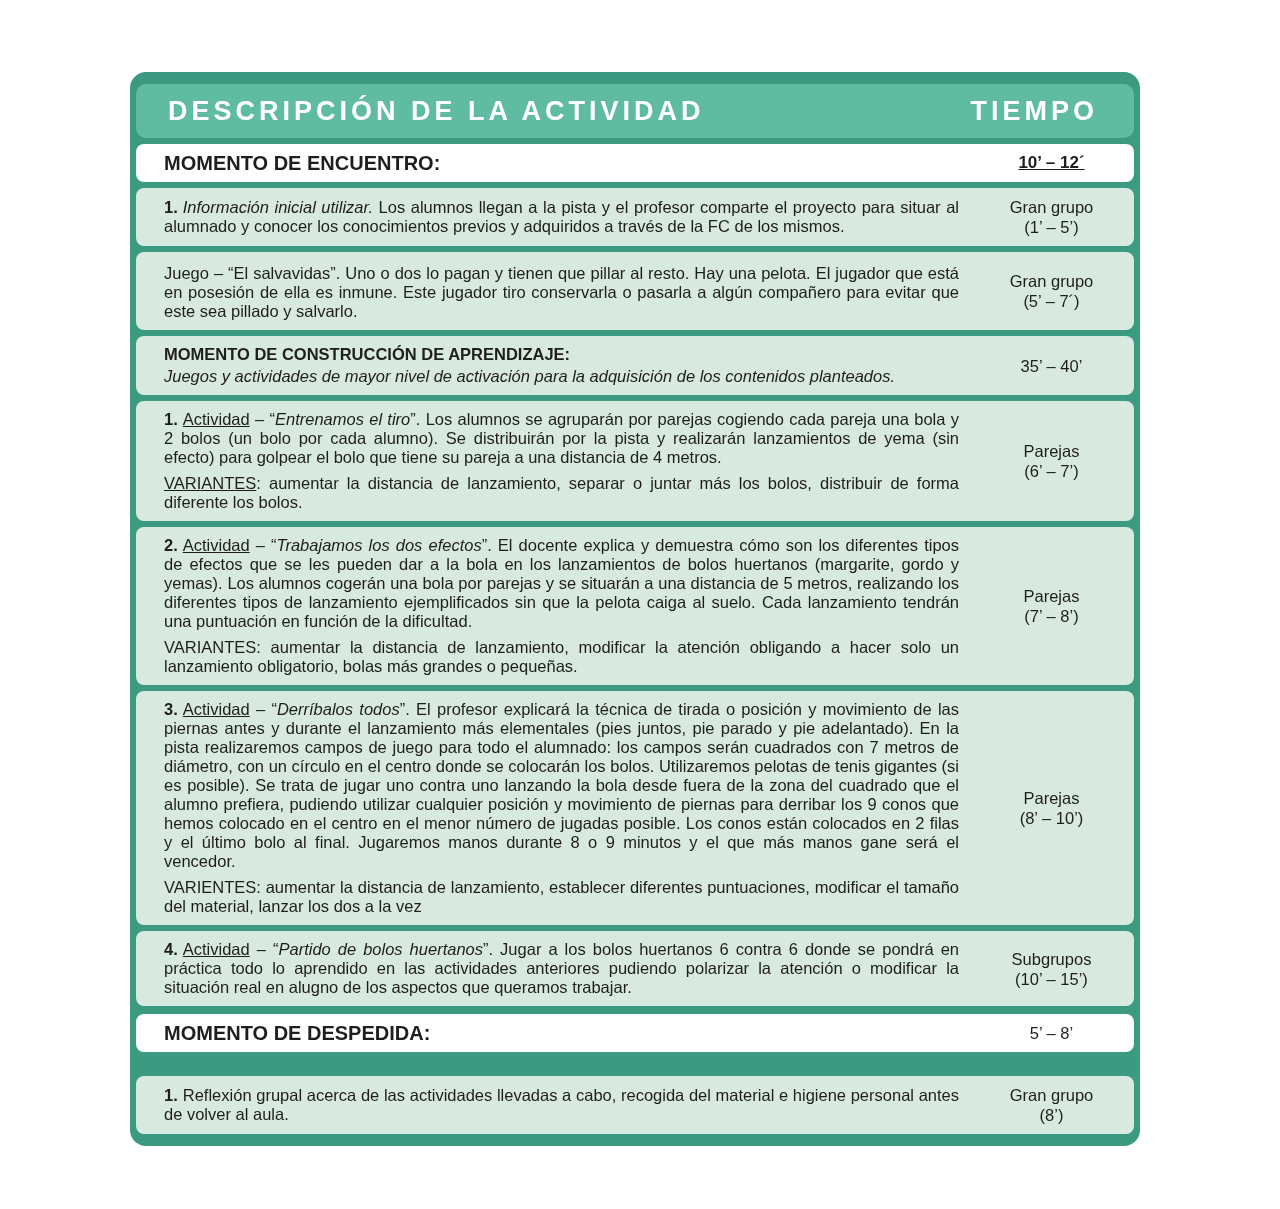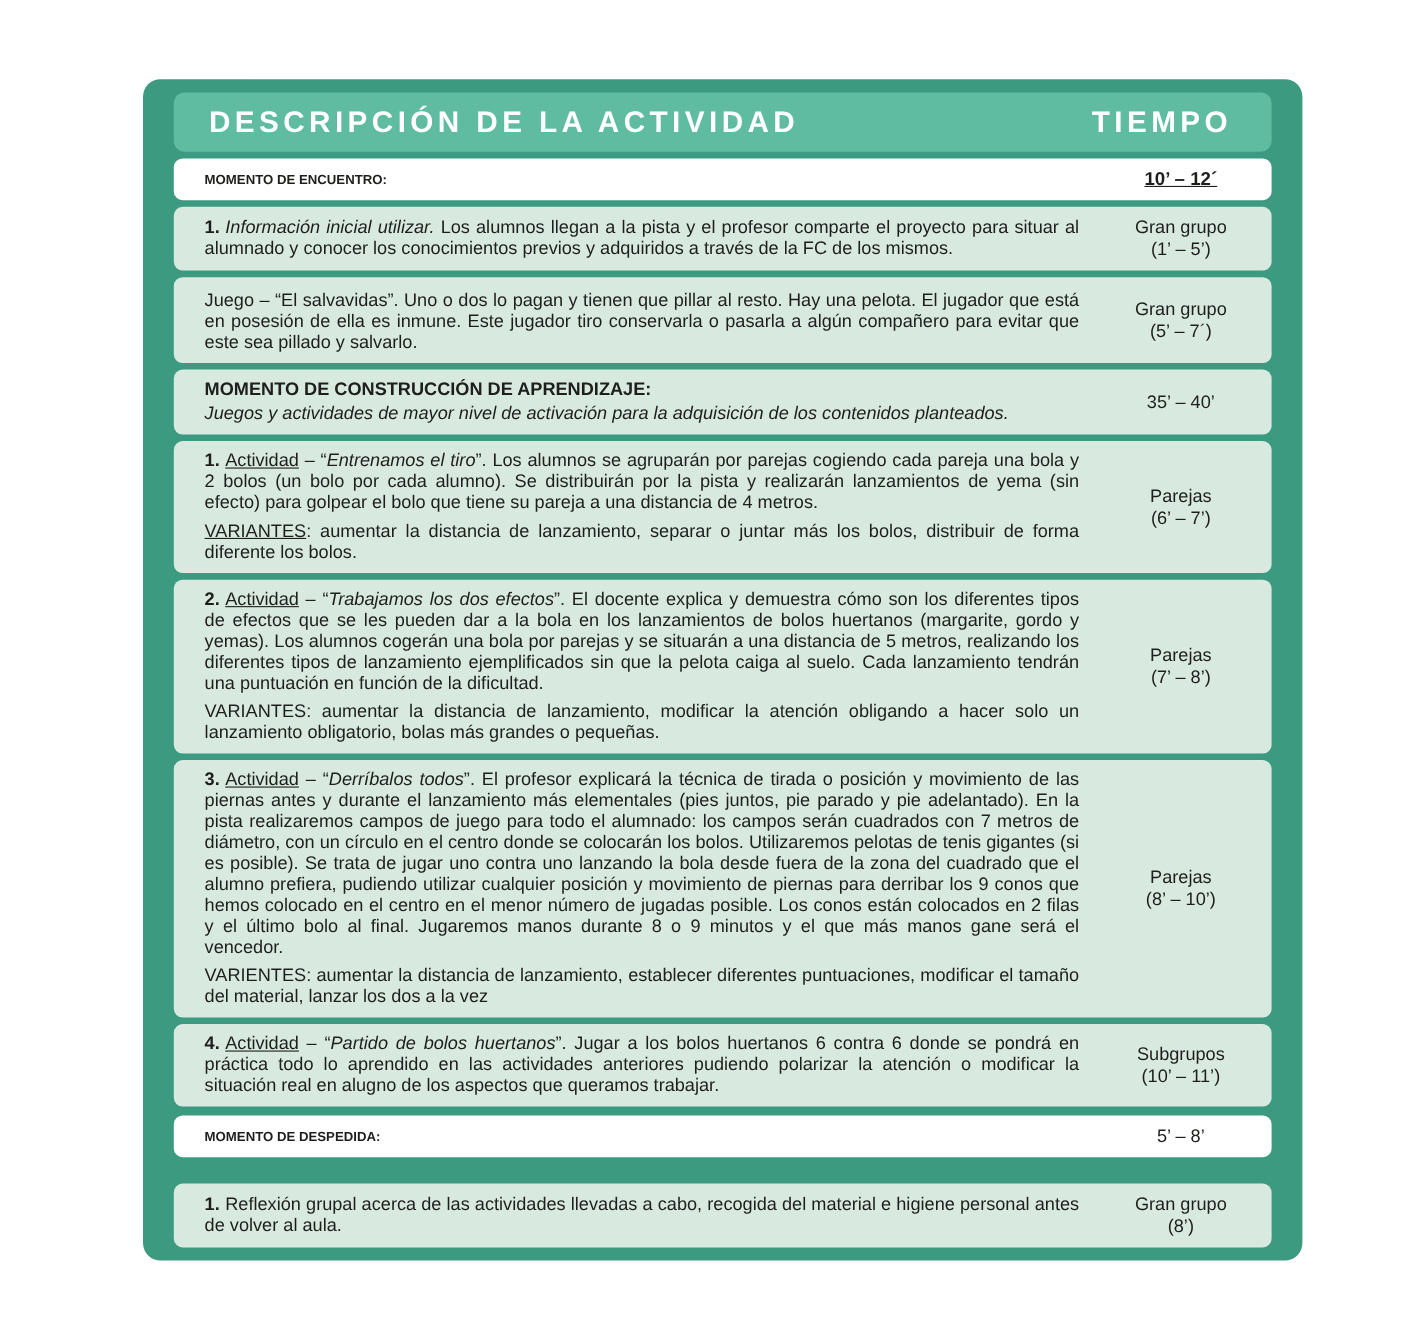--- a/index.html
+++ b/index.html
@@ -3,36 +3,36 @@
 <meta charset="utf-8">
 <style>
   html,body{margin:0;padding:0;}
   body{
     width:1280px;height:1209px;background:#ffffff;position:relative;
     font-family:"Liberation Sans", sans-serif;color:#1e1e1c;
     -webkit-font-smoothing:antialiased;
   }
   .frame{
     position:absolute;left:130px;top:72px;width:998px;
-    background:#3b9a80;border-radius:16px;padding:12px 28px;
+    background:#3b9a80;border-radius:16px;padding:12px 6px;
     display:flex;flex-direction:column;gap:6px;box-sizing:content-box;
   }
   .row{display:flex;align-items:center;border-radius:8px;}
   .band{
     background:#5fbca1;height:54px;border-radius:10px;
     justify-content:space-between;padding:0 36px 0 32px;
   }
   .band-title{
     color:#ffffff;font-weight:bold;font-size:27px;letter-spacing:4px;
     white-space:nowrap;
   }
   .white{background:#ffffff;}
   .light{background:#d8e9e0;}
   .section{min-height:32px;padding:3px 0;}
-  .section .stitle{font-size:12px;font-weight:bold;}
+  .section .stitle{font-size:20px;font-weight:bold;}
   .item{padding:9px 0;}
   .content{flex:1;padding-left:28px;padding-right:10px;min-width:0;}
   .timecol{
     flex:0 0 165px;width:165px;text-align:center;
     font-size:16.5px;line-height:20px;
   }
   .timecol.tb{font-weight:bold;font-size:17px;text-decoration:underline;}
   .para{margin:0;font-size:16.5px;line-height:19px;text-align:justify;}
   .para + .para{margin-top:7px;}
   .para.tight{margin-top:3px;}
@@ -118,21 +118,21 @@
       <div>(8’ – 10’)</div>
     </div>
   </div>
 
   <div class="row light item">
     <div class="content">
       <p class="para"><span class="b num">4.</span><span class="u">Actividad</span><span> – “</span><span class="i">Partido de bolos huertanos</span><span>”. Jugar a los bolos huertanos 6 contra 6 donde se pondrá en práctica todo lo aprendido en las actividades anteriores pudiendo polarizar la atención o modificar la situación real en alugno de los aspectos que queramos trabajar.</span></p>
     </div>
     <div class="timecol">
       <div>Subgrupos</div>
-      <div>(10’ – 11’)</div>
+      <div>(10’ – 15’)</div>
     </div>
   </div>
 
   <div class="row white section" style="margin-top:2px;margin-bottom:18px;">
     <div class="content">
       <span class="stitle">MOMENTO DE DESPEDIDA:</span>
     </div>
     <div class="timecol">5’ – 8’</div>
   </div>
 

